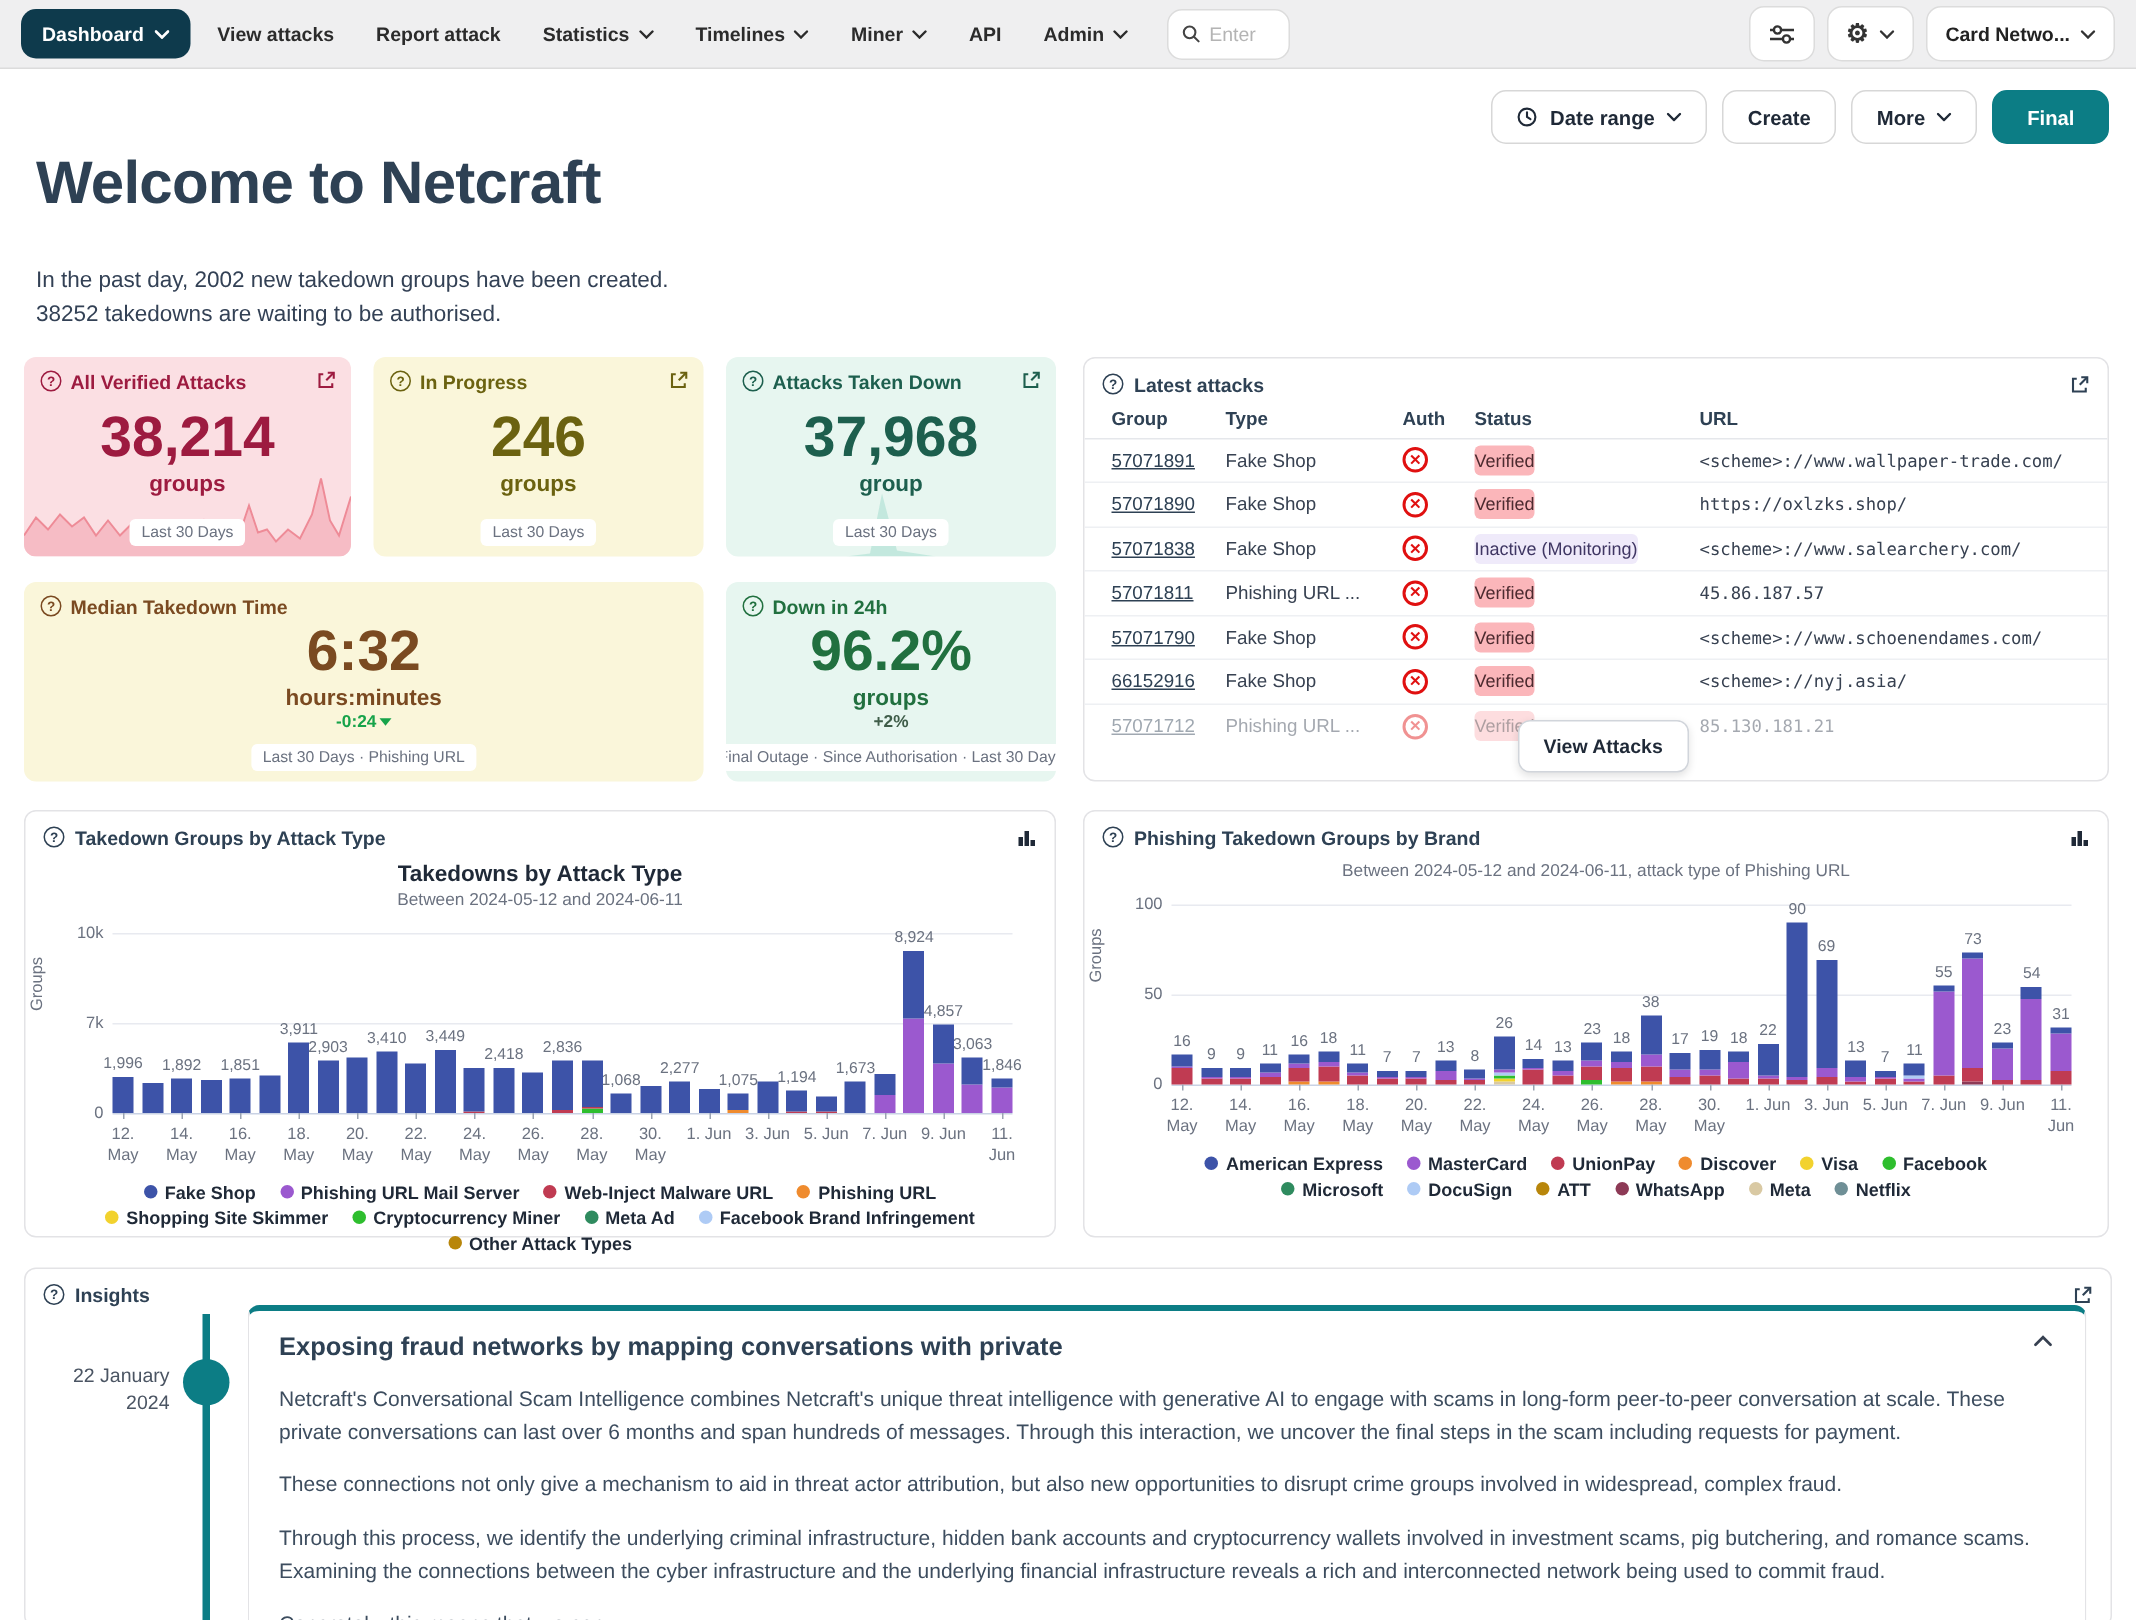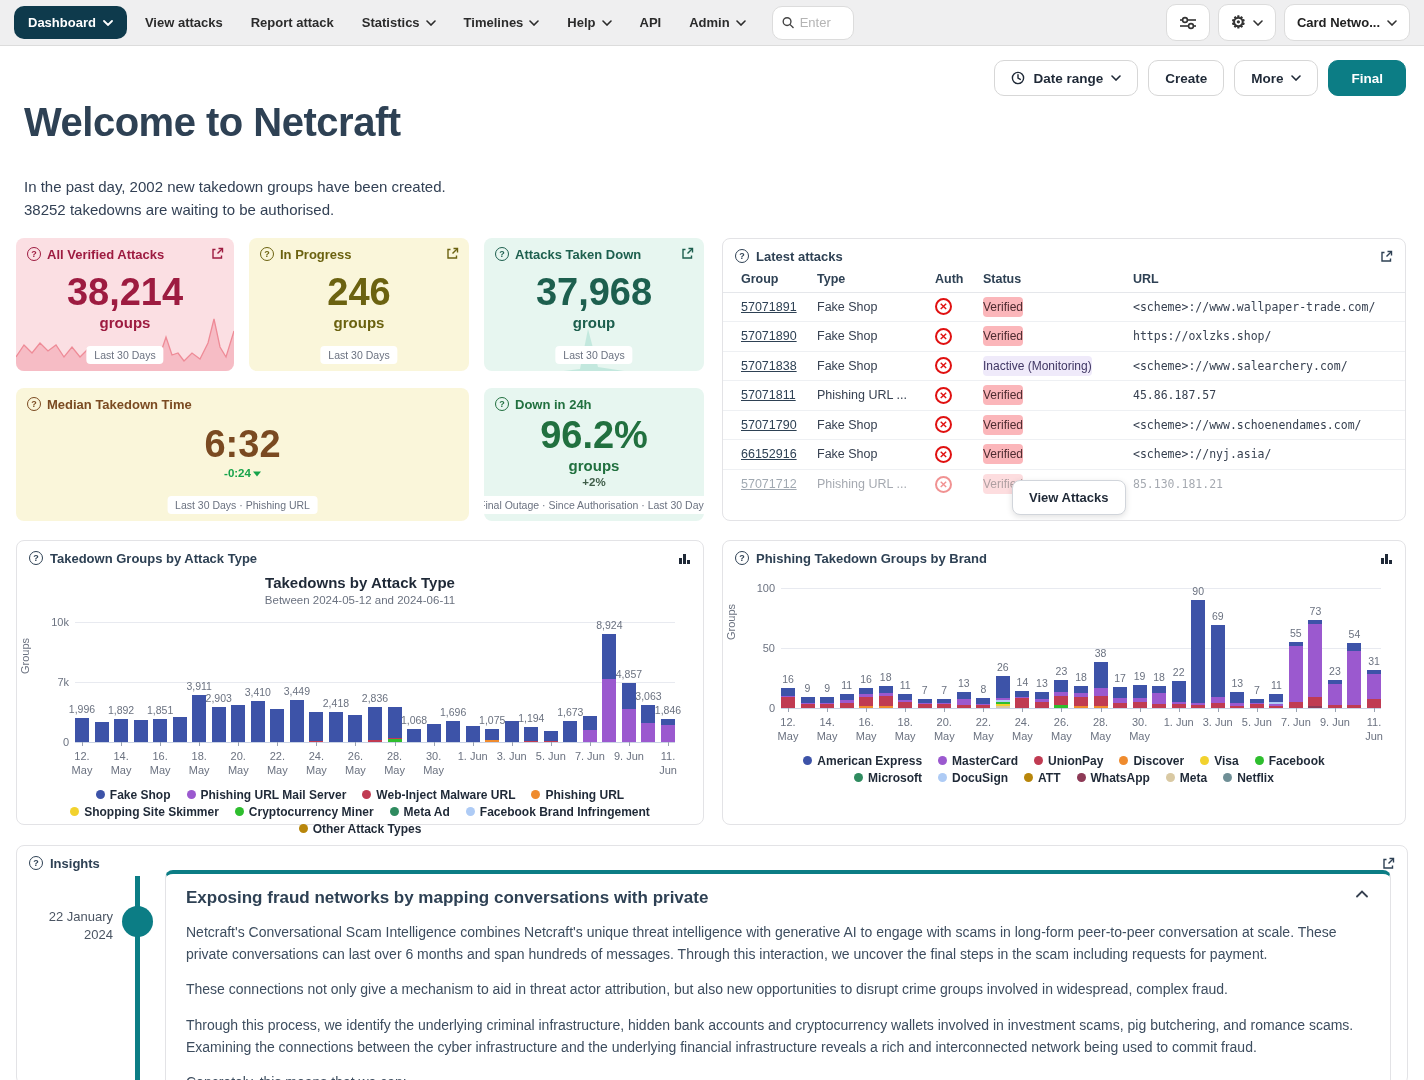--- a/index.html
+++ b/index.html
@@ -157,21 +157,21 @@
           <polyline points="1,1 5,5 9,1" fill="none" stroke="#2b2b2b" stroke-width="1.6" stroke-linecap="round"></polyline>
         </svg>
       </div>
       <div class="nav-link">
         <span>Timelines</span>
         <svg class="svgic" width="10" height="6" viewBox="0 0 10 6">
           <polyline points="1,1 5,5 9,1" fill="none" stroke="#2b2b2b" stroke-width="1.6" stroke-linecap="round"></polyline>
         </svg>
       </div>
       <div class="nav-link">
-        <span>Help</span>
+        <span>Miner</span>
         <svg class="svgic" width="10" height="6" viewBox="0 0 10 6">
           <polyline points="1,1 5,5 9,1" fill="none" stroke="#2b2b2b" stroke-width="1.6" stroke-linecap="round"></polyline>
         </svg>
       </div>
       <div class="nav-link">
         <span>API</span>
       </div>
       <div class="nav-link">
         <span>Admin</span>
         <svg class="svgic" width="10" height="6" viewBox="0 0 10 6">
@@ -306,20 +306,21 @@
      </div>
      <div class="stat-badge">Last 30 Days</div>
         </div>
         <div class="stat-card brown span2">
           <div class="stat-head">
             <span class="qicon">?</span>
      <span>Median Takedown Time</span>
           </div>
           <div class="stat-center">
        <div class="stat-value">6:32</div>
+       <div class="stat-unit">hours:minutes</div>
             <div class="stat-delta ">-0:24<span class="caret-dn"></span></div>
      </div>
      <div class="stat-badge">Last 30 Days · Phishing URL</div>
         </div>
         <div class="stat-card green">
           <div class="stat-head">
             <span class="qicon">?</span>
      <span>Down in 24h</span>
           </div>
           <div class="stat-center">
@@ -497,21 +498,21 @@
           <div class="bar" style="left: 390.067px; top: 6px; height: 120px;">
             <div class="seg" style="bottom:0px; height:12.816px; background:#3d53a8;"></div>
           </div>
           <div class="bar-label" style="left: 397.067px; top: 98.184px;">1,068</div>
           <div class="bar" style="left: 409.6px; top: 6px; height: 120px;">
             <div class="seg" style="bottom:0px; height:17.400000000000002px; background:#3d53a8;"></div>
           </div>
           <div class="bar" style="left: 429.133px; top: 6px; height: 120px;">
             <div class="seg" style="bottom:0px; height:20.352px; background:#3d53a8;"></div>
           </div>
-          <div class="bar-label" style="left: 436.133px; top: 90.648px;">1,696</div>
+          <div class="bar-label" style="left: 436.133px; top: 90.648px;">2,277</div>
           <div class="bar" style="left: 448.667px; top: 6px; height: 120px;">
             <div class="seg" style="bottom:0px; height:15.6px; background:#3d53a8;"></div>
           </div>
           <div class="bar" style="left: 468.2px; top: 6px; height: 120px;">
             <div class="seg" style="bottom:0px; height:1.68px; background:#ef8b2e;"></div>
             <div class="seg" style="bottom:1.68px; height:11.22px; background:#3d53a8;"></div>
           </div>
           <div class="bar-label" style="left: 475.2px; top: 98.1px;">1,075</div>
           <div class="bar" style="left: 487.733px; top: 6px; height: 120px;">
             <div class="seg" style="bottom:0px; height:20.400000000000002px; background:#3d53a8;"></div>
@@ -630,20 +631,21 @@
        <span class="qicon">?</span>
        <span class="panel-title">Phishing Takedown Groups by Brand</span>
        <span class="right">
          <svg class="svgic" width="13" height="13" viewBox="0 0 13 13">
               <rect x="1" y="6" width="3" height="6" fill="#1f2937"></rect>
               <rect x="5" y="2" width="3" height="10" fill="#1f2937"></rect>
               <rect x="9" y="8" width="3" height="4" fill="#1f2937"></rect>
             </svg>
        </span>
      </div>
+     <div class="chart-sub">Between 2024-05-12 and 2024-06-11, attack type of Phishing URL</div>
      <div class="plot-wrap">
        <div class="yaxis-name">Groups</div>
      <div class="gridline" style="left: 58px; width: 600px; top: 6px;"></div>
           <div class="ylab" style="left: 8px; top: 0px;">100</div>
           <div class="gridline" style="left: 58px; width: 600px; top: 66px;"></div>
           <div class="ylab" style="left: 8px; top: 60px;">50</div>
           <div class="gridline base" style="left: 58px; width: 600px; top: 126px;"></div>
           <div class="ylab" style="left: 8px; top: 120px;">0</div>
           <div class="bar" style="left: 58px; top: 6px; height: 120px;">
             <div class="seg" style="bottom:0px; height:10.799999999999999px; background:#c03b52;"></div>

